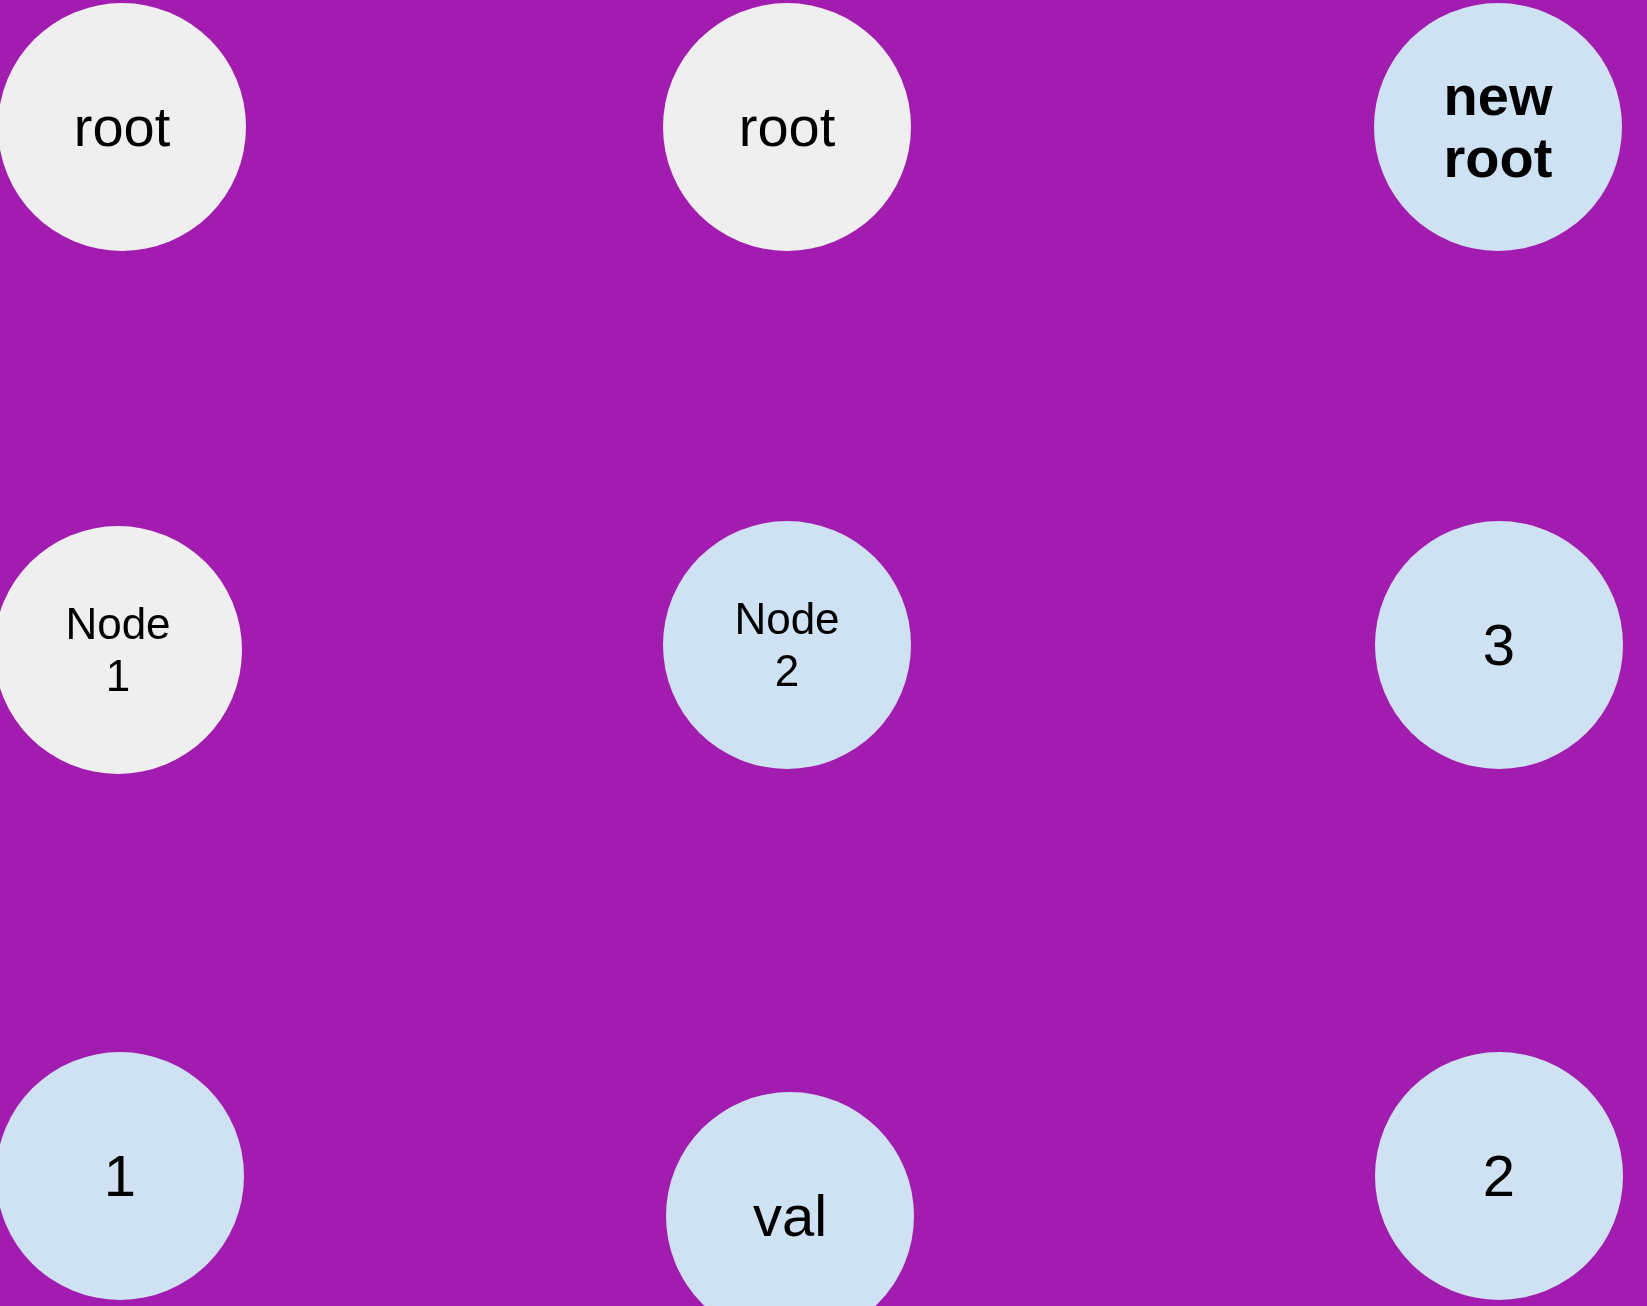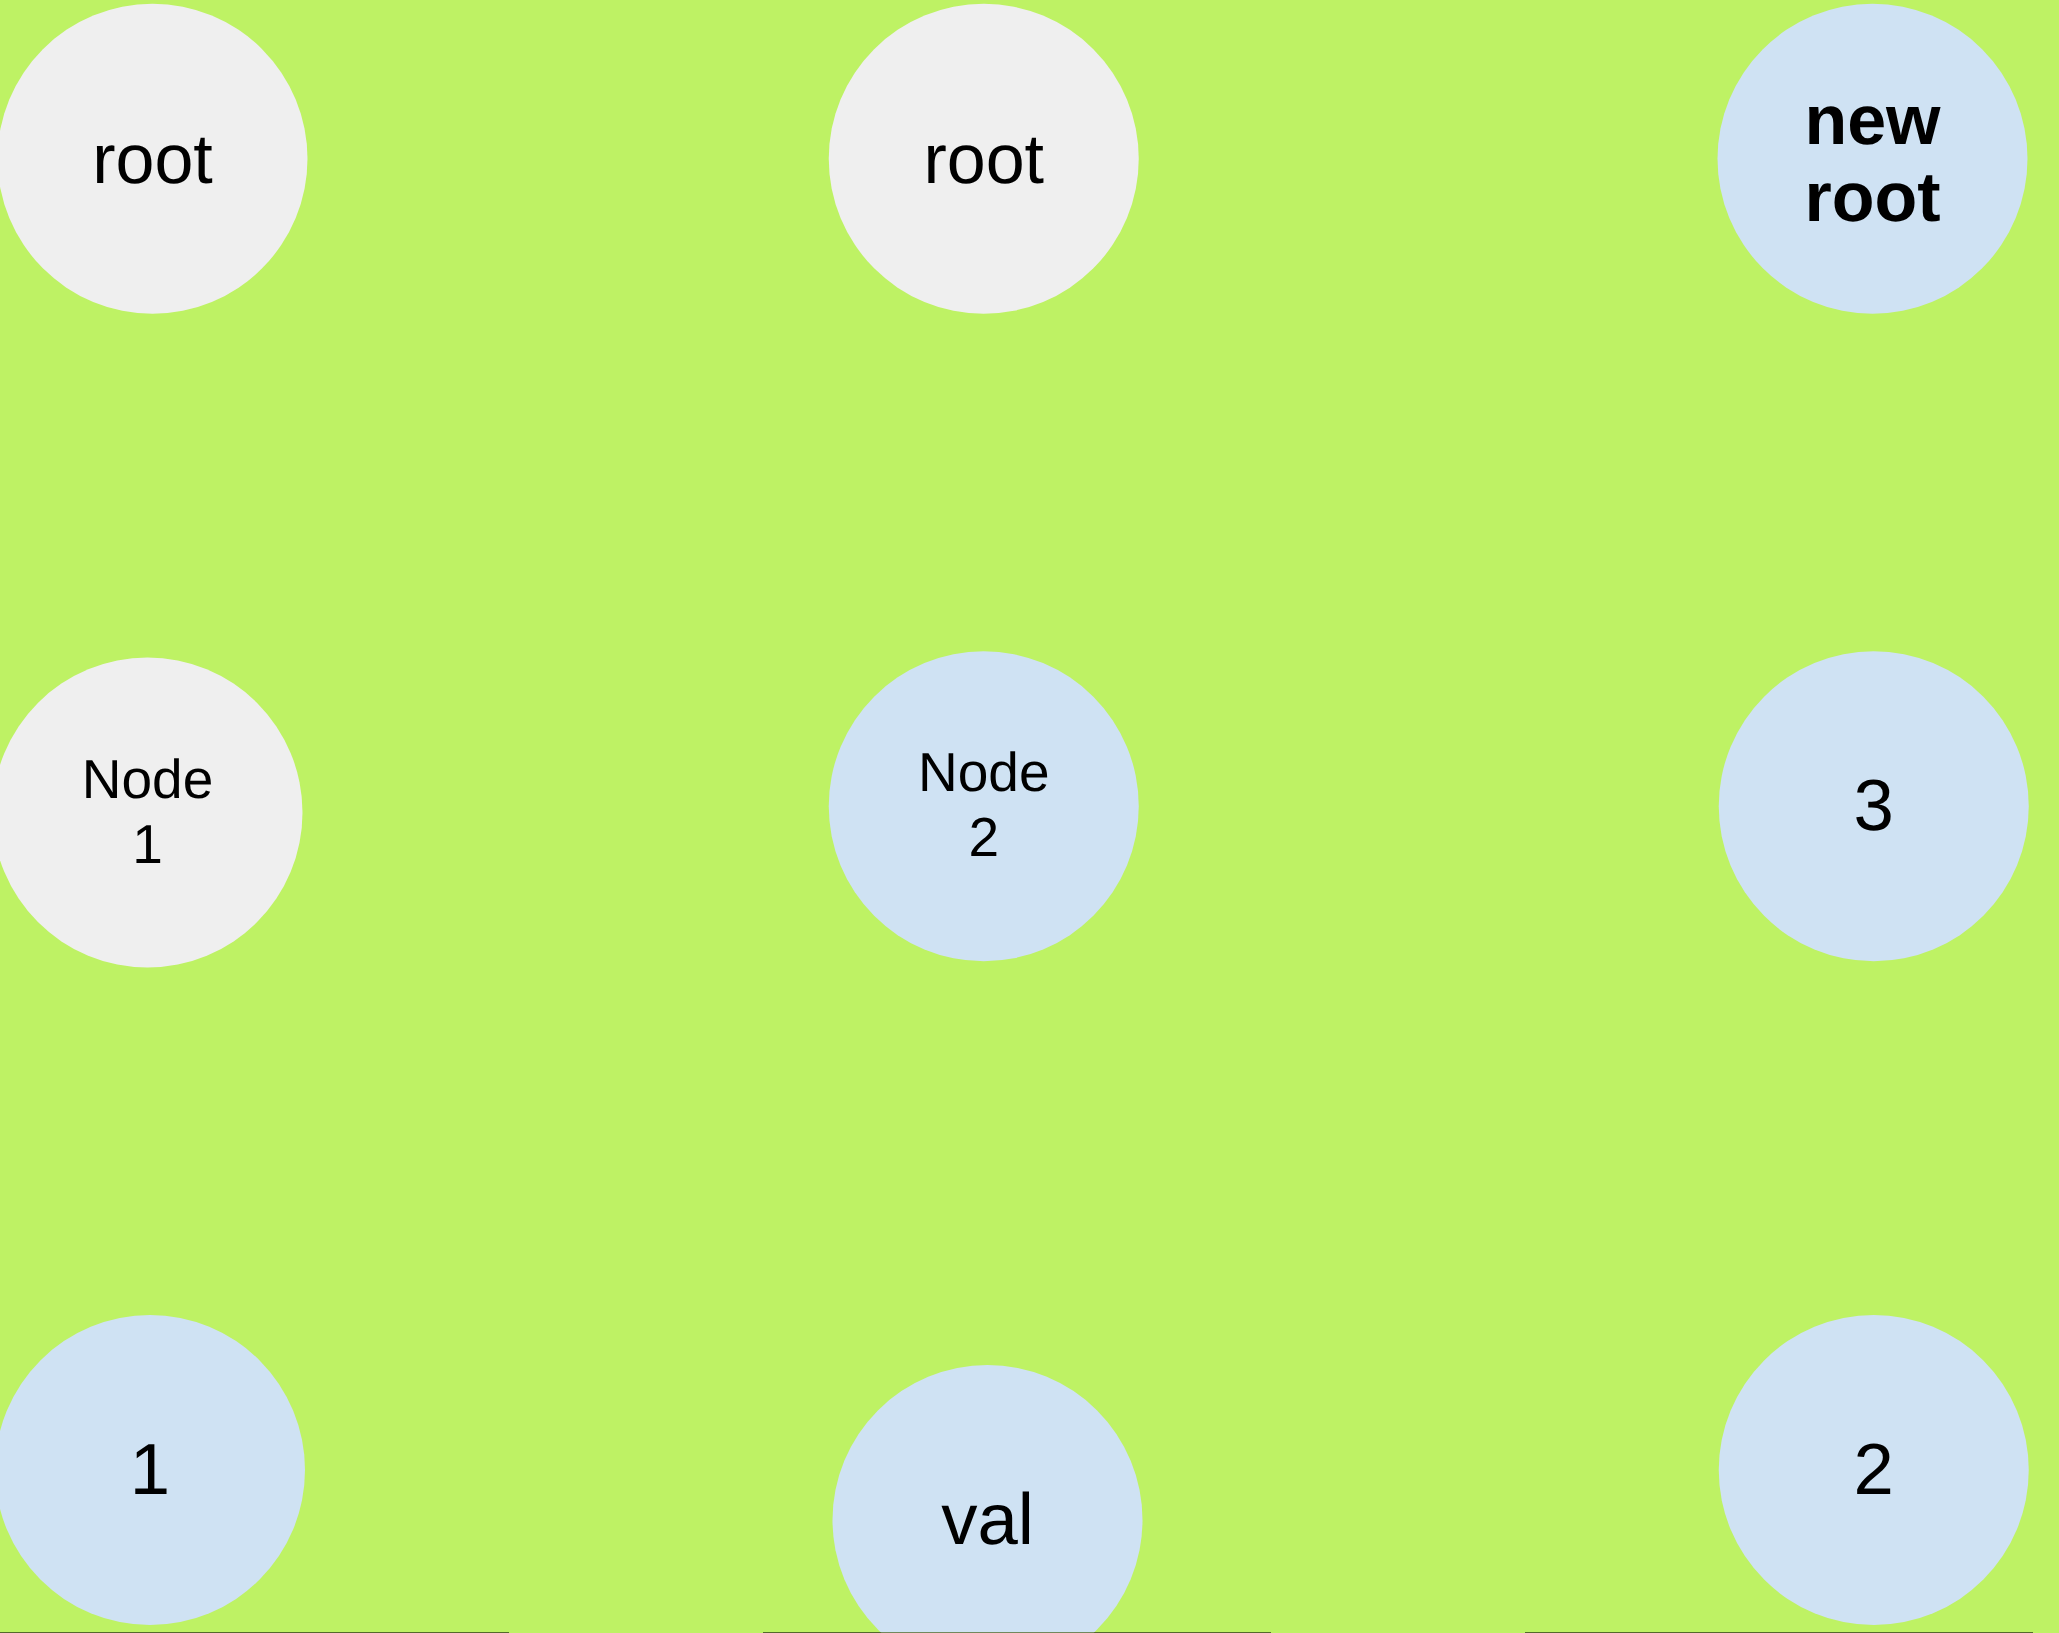--- a/index.html
+++ b/index.html
@@ -37,21 +37,21 @@
   .pos-node-1      { left: -6px;   top: 526px; }
   .pos-node-2      { left: 663px;  top: 521px; }
   .pos-value-3     { left: 1375px; top: 521px; }
   .pos-value-1     { left: -4px;   top: 1052px; }
   .pos-val         { left: 666px;  top: 1092px; }
   .pos-value-2     { left: 1375px; top: 1052px; }
 </style>
 </head>
 <body style="background-color: rgb(0, 0, 0);">
 
-<div id="canvas" style="background-color: #bef264;">
+<div id="canvas" style="background-color: #a21caf;">
 
   <div class="node f-root pos-root-left" style="background-color: rgb(239, 239, 239);">root</div>
 
   <div class="node f-root pos-root-middle" style="background-color: rgb(239, 239, 239);">root</div>
 
   <div class="node f-root pos-new-root" style="background-color: rgb(207, 226, 243); font-weight: bold;">new
 root</div>
 
   <div class="node f-node pos-node-1" style="background-color: rgb(239, 239, 239);">Node
 1</div>

